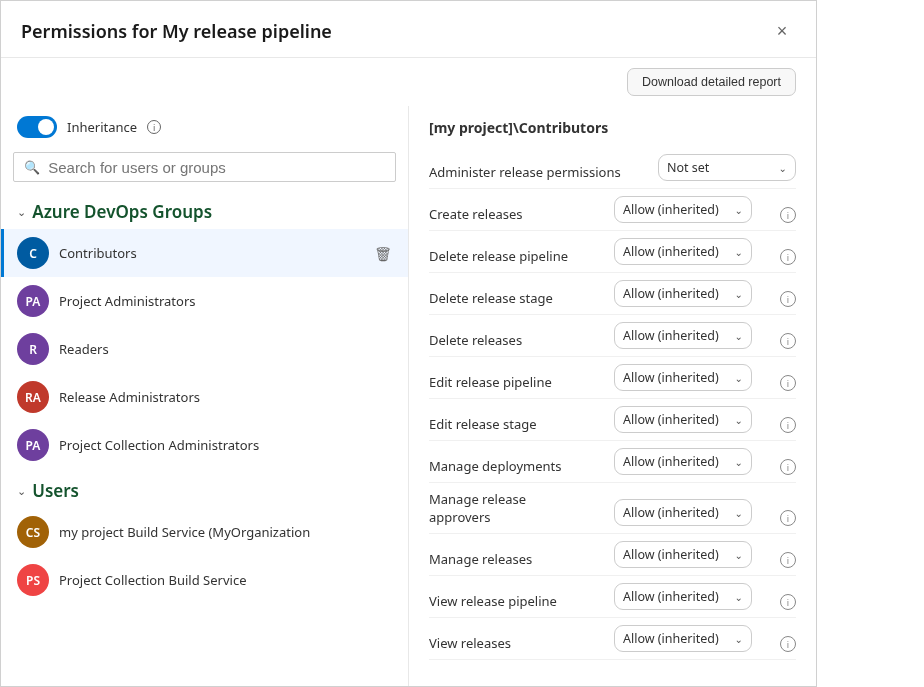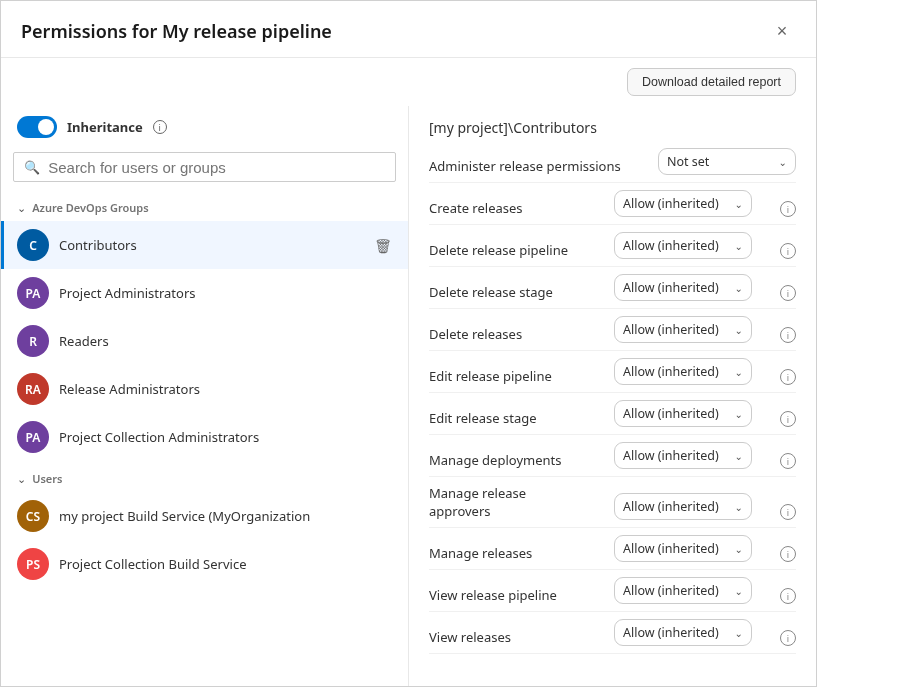--- a/index.html
+++ b/index.html
@@ -96,21 +96,21 @@
     }
     .toggle-thumb {
       position: absolute;
       top: 3px; left: 21px;
       width: 16px; height: 16px;
       background: #fff;
       border-radius: 50%;
     }
     .inheritance-label {
       font-size: 13px;
-      font-weight: 700;
+      font-weight: 400;
       color: #333;
     }
     .info-icon {
       width: 14px; height: 14px;
       border-radius: 50%;
       border: 1.5px solid #666;
       display: flex; align-items: center; justify-content: center;
       font-size: 9px; color: #666; cursor: pointer; flex-shrink: 0;
     }
     .search-box {
@@ -132,21 +132,21 @@
       background: transparent;
     }
     .group-section { margin-top: 4px; }
     .group-header {
       display: flex;
       align-items: center;
       gap: 6px;
       padding: 6px 16px;
       cursor: pointer;
     }
-    .group-header-label { font-size: 11px; font-weight: 600; color: #737373; }
+    .group-header-label { font-size: 17px; font-weight: 600; color: #14532d; }
     .chevron { font-size: 11px; color: #555; }
     .user-item {
       display: flex;
       align-items: center;
       padding: 8px 16px;
       cursor: pointer;
       position: relative;
       gap: 10px;
     }
     .user-item.selected {
@@ -168,23 +168,23 @@
     }
     .user-item.selected .delete-icon { opacity: 1; }
     
     .right-panel {
       flex: 1;
       overflow-y: auto;
       padding: 12px 20px;
     }
     .panel-group-title {
       font-size: 14px;
-      font-weight: 400;
-      color: #333;
-      margin-bottom: 4px;
+      font-weight: 700;
+      color: #333;
+      margin-bottom: 10px;
     }
     .permission-row {
       display: flex;
       align-items: flex-end;
       padding: 7px 0;
       border-bottom: 1px solid #f0f0f0;
       gap: 28px;
     }
     .permission-name {
       flex: 1;

